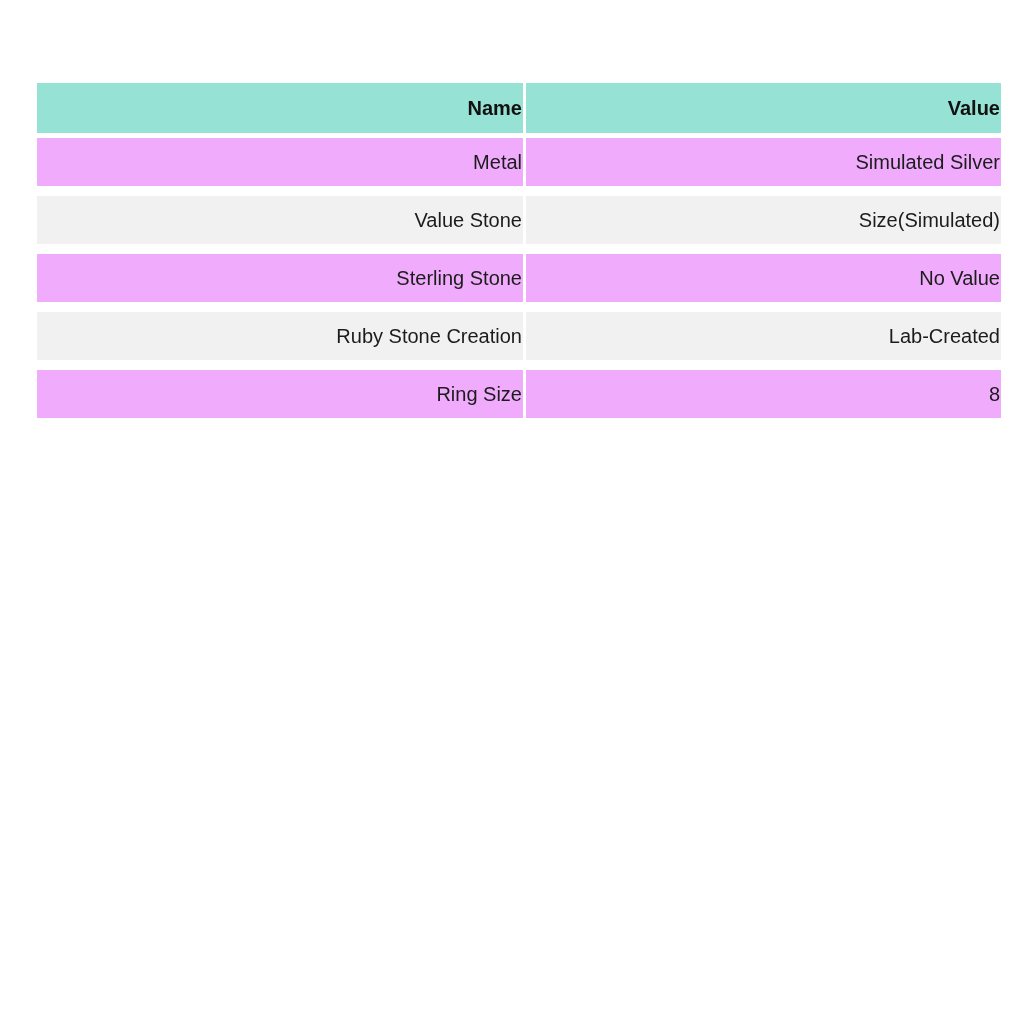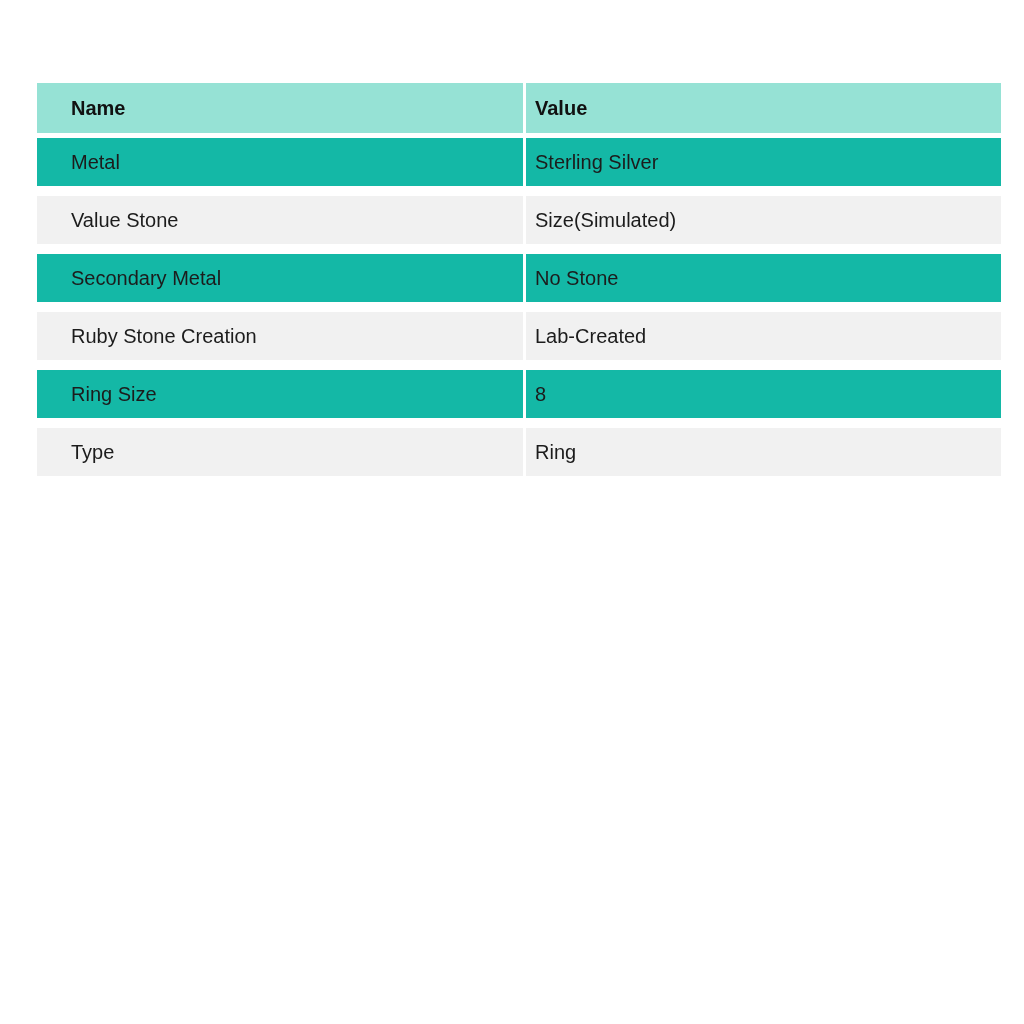--- a/index.html
+++ b/index.html
@@ -18,21 +18,21 @@
     left: 37px;
     top: 83px;
     width: 964px;
     border-collapse: separate;
     border-spacing: 0;
     table-layout: fixed;
   }
 
   .spec-table th,
   .spec-table td {
-    text-align: left;
+    text-align: right;
     vertical-align: middle;
     font-size: 20px;
     color: #1c1c1c;
     box-sizing: border-box;
     white-space: nowrap;
     overflow: hidden;
   }
 
   
   .spec-table thead th {
@@ -40,21 +40,21 @@
     height: 50px;
     font-weight: 700;
     color: #111111;
   }
 
   
   .spec-table tbody td {
     height: 58px;
     border-top: 5px solid #ffffff;
     border-bottom: 5px solid #ffffff;
-    background: #14b8a6;
+    background: #f0abfc;
   }
   .spec-table tbody tr:nth-child(even) td {
     background: #f1f1f1;
   }
 
   
   .col-name  { padding-left: 34px; }
   .col-value { padding-left: 9px; border-left: 3px solid #ffffff; }
 </style>
 </head>
@@ -67,36 +67,32 @@
   </colgroup>
   <thead>
     <tr>
       <th class="col-name">Name</th>
       <th class="col-value">Value</th>
     </tr>
   </thead>
   <tbody>
     <tr>
       <td class="col-name">Metal</td>
-      <td class="col-value">Sterling Silver</td>
+      <td class="col-value">Simulated Silver</td>
     </tr>
     <tr>
       <td class="col-name">Value Stone</td>
       <td class="col-value">Size(Simulated)</td>
     </tr>
     <tr>
-      <td class="col-name">Secondary Metal</td>
-      <td class="col-value">No Stone</td>
+      <td class="col-name">Sterling Stone</td>
+      <td class="col-value">No Value</td>
     </tr>
     <tr>
       <td class="col-name">Ruby Stone Creation</td>
       <td class="col-value">Lab-Created</td>
     </tr>
     <tr>
       <td class="col-name">Ring Size</td>
       <td class="col-value">8</td>
     </tr>
-    <tr>
-      <td class="col-name">Type</td>
-      <td class="col-value">Ring</td>
-    </tr>
   </tbody>
 </table>
 
 </body></html>

